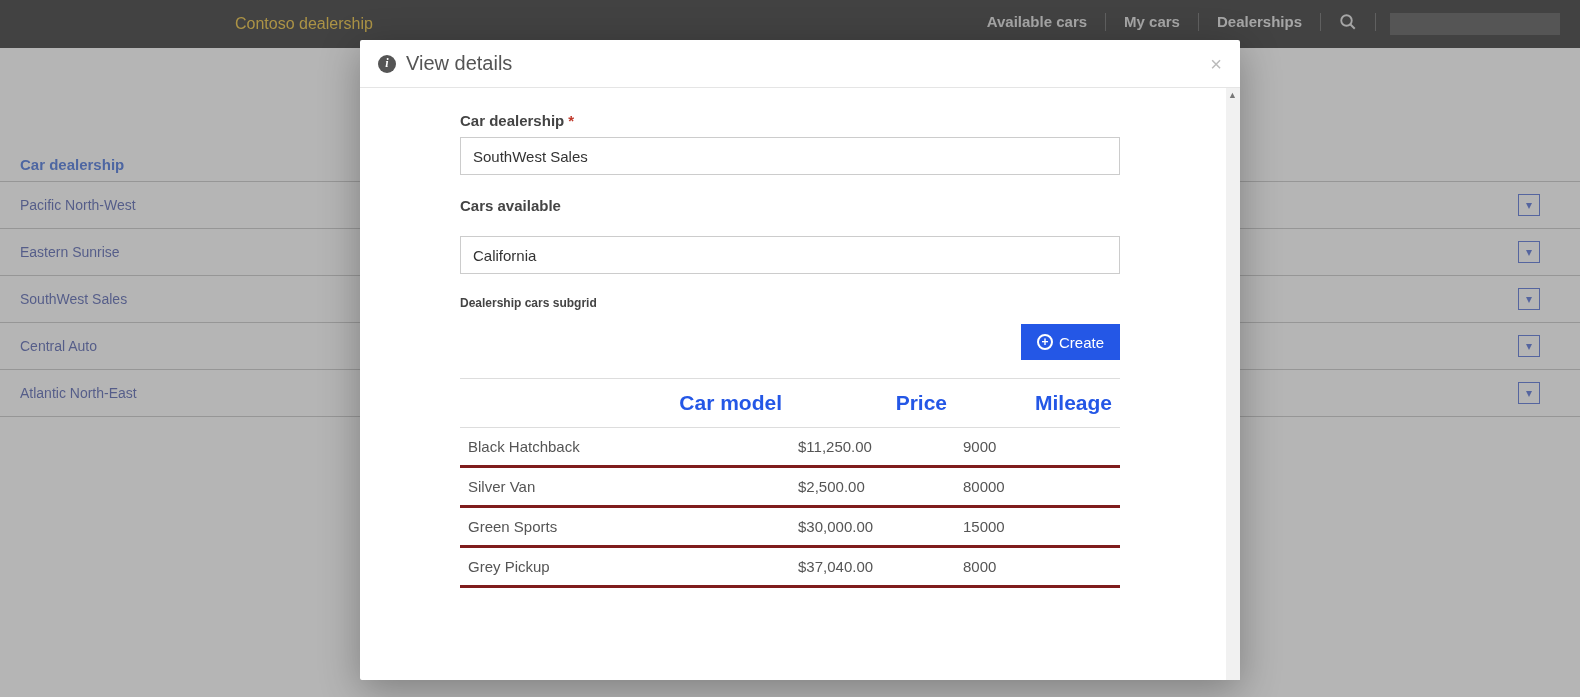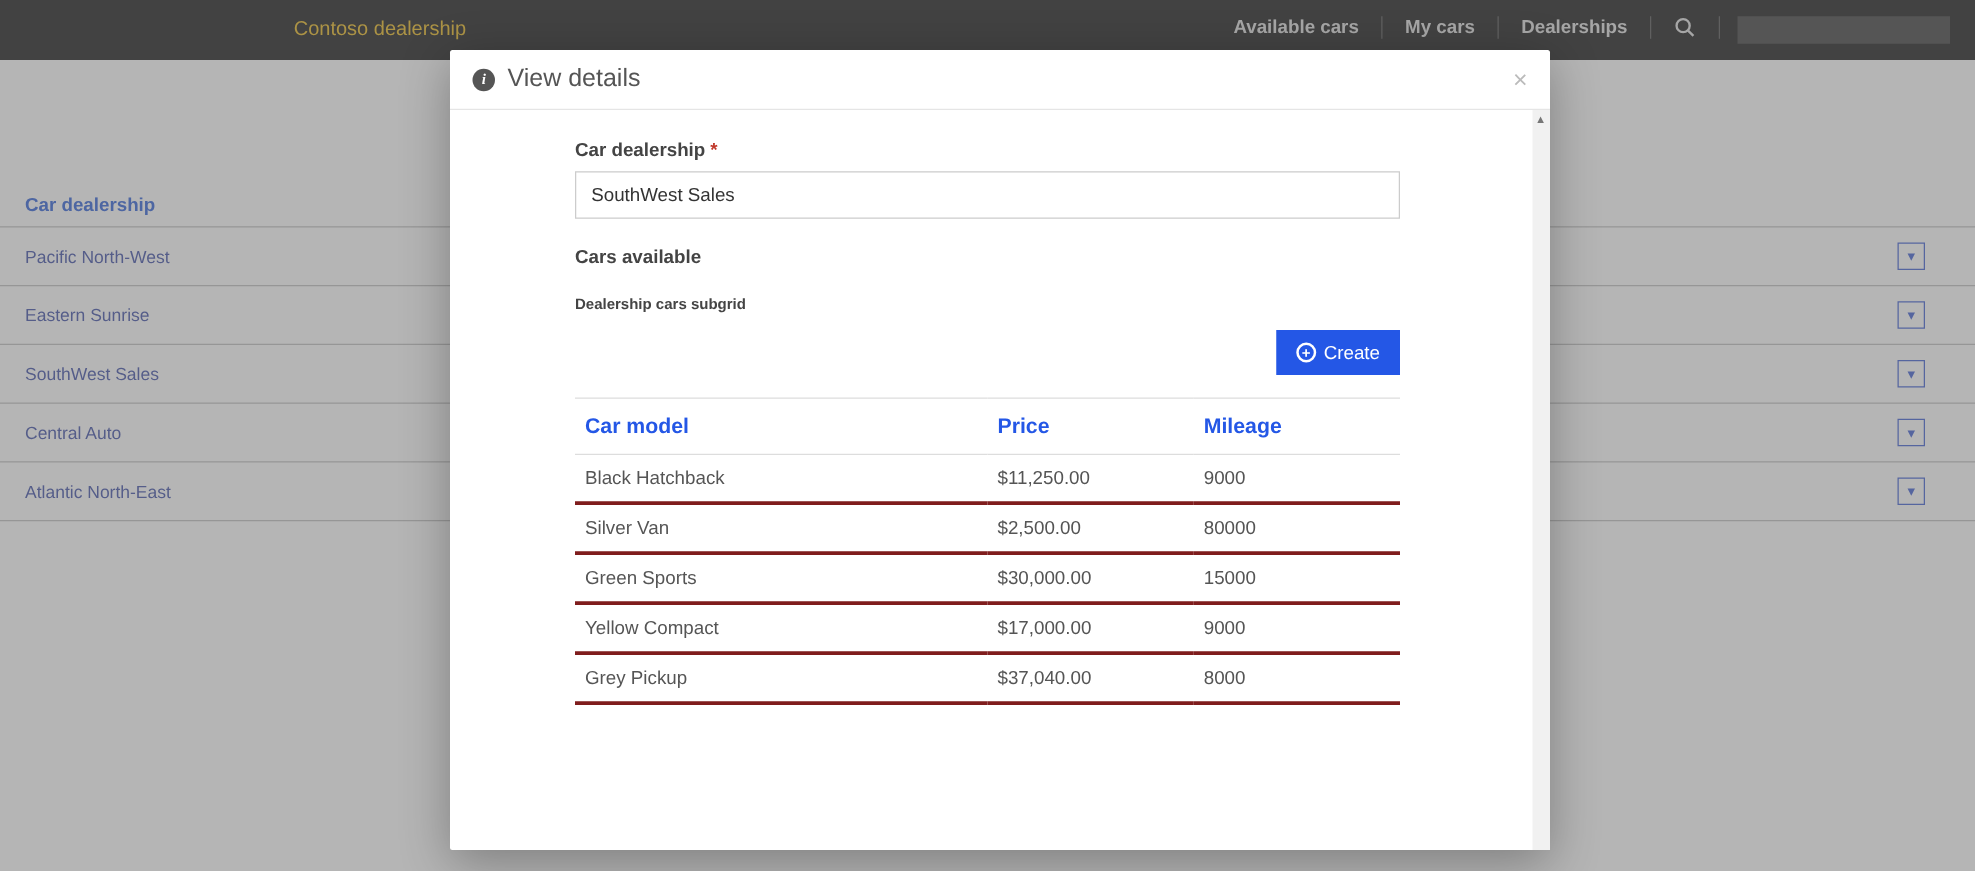--- a/index.html
+++ b/index.html
@@ -204,27 +204,27 @@
       border-radius:50%;
       align-items:center;justify-content:center;
       font-size:12px; line-height:1;
       font-weight:700;
     }
     table.subgrid{
       width: 660px;
       border-collapse: collapse;
     }
     table.subgrid th{
-      text-align:left;
+      text-align:right;
       color:#2457e6;
       font-weight:700;
       padding:12px 8px;
       border-top:1px solid #ddd;
       border-bottom:1px solid #ddd;
-      font-size:17px;
+      font-size:21px;
     }
     table.subgrid td{
       padding:10px 8px;
       border-bottom:3px solid #7f1d1d;
       color:#555;
       font-size:15px;
     }
     .svg-icon{display:block;}
   </style>
 </head>
@@ -288,20 +288,21 @@
         <span>Car dealership</span><span class="req">*</span>
       </label>
       <input class="form-input" value="SouthWest Sales" style="">
     </div>
 
     <div class="form-group">
       <label class="form-label">Cars available</label>
     </div>
 
     <div class="form-group">
+      <input class="form-input" value="California" style="">
     </div>
 
     <div class="section-label">Dealership cars subgrid</div>
 
     <div class="create-btn-row">
       <button class="btn-primary">
         <span class="plus">+</span>
         <span>Create</span>
       </button>
     </div>
@@ -324,25 +325,20 @@
             <td>Silver Van</td>
             <td>$2,500.00</td>
             <td>80000</td>
           </tr>
           <tr>
             <td>Green Sports</td>
             <td>$30,000.00</td>
             <td>15000</td>
           </tr>
           <tr>
-            <td>Yellow Compact</td>
-            <td>$17,000.00</td>
-            <td>9000</td>
-          </tr>
-          <tr>
             <td>Grey Pickup</td>
             <td>$37,040.00</td>
             <td>8000</td>
           </tr>
         </tbody>
     </table>
   </div>
 </div>
 
 </body></html>

